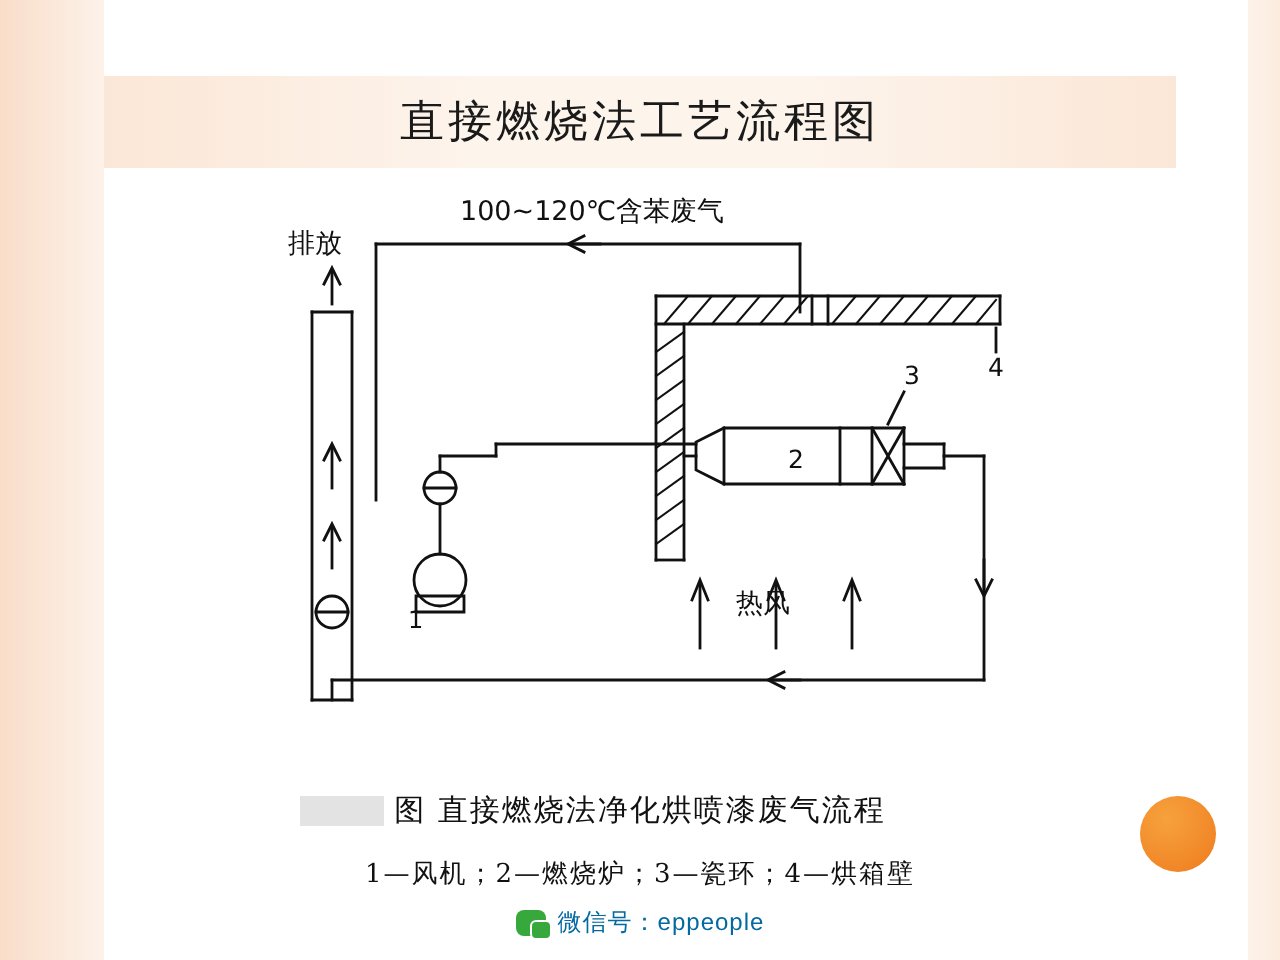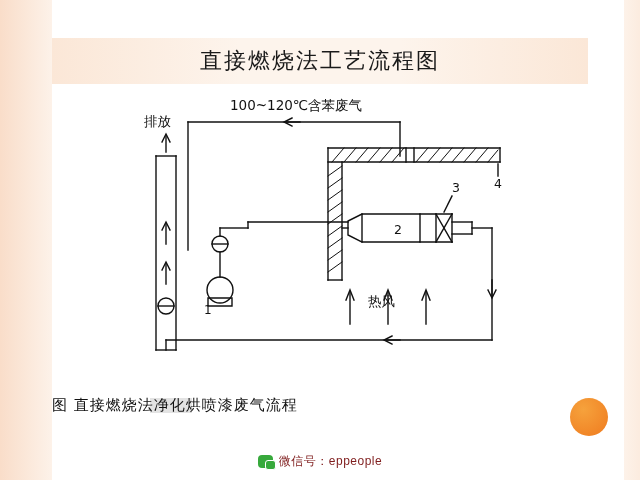--- a/index.html
+++ b/index.html
@@ -35,21 +35,21 @@
     display:flex;align-items:center;justify-content:center;
     font-family:"DejaVu Serif","Liberation Serif",serif;
     font-size:22px;color:#1a1a1a;letter-spacing:2px;font-weight:400;
   }
 
   
   #diagram{position:absolute;left:100px;top:84px;width:440px;height:300px;}
   #diagram svg{display:block;}
 
   .cap-line{
-    position:absolute;left:52px;width:536px;text-align:left;
+    position:absolute;left:52px;width:536px;text-align:center;
     font-family:"DejaVu Serif","Liberation Serif",serif;color:#111;
   }
   .cap1{top:396px;font-size:15px;letter-spacing:1px;}
   .cap2{top:428px;font-size:13px;letter-spacing:1px;}
 
   
   .cap-swatch{
     position:absolute;left:150px;top:398px;width:42px;height:15px;background:#e3e3e3;
   }
 
@@ -72,21 +72,21 @@
     position:absolute;left:0;bottom:8px;width:640px;height:22px;
     display:flex;align-items:center;justify-content:center;
   }
   .wechat-icon{
     width:15px;height:13px;border-radius:4px;background:#37a93c;position:relative;margin-right:6px;
   }
   .wechat-icon:after{
     content:"";position:absolute;right:-3px;bottom:-2px;width:9px;height:8px;
     border-radius:3px;background:#37a93c;border:1px solid #ffffff;
   }
-  .footer-text{font-size:12px;color:#7f1d1d;letter-spacing:.5px;}
+  .footer-text{font-size:12px;color:#0369a1;letter-spacing:.5px;}
 
   text{font-family:"DejaVu Sans","Liberation Sans",sans-serif;}
 </style>
 </head>
 <body>
 
 <div id="slide">
 
   <div class="white-page"></div>
   <div class="band left"></div>
@@ -224,20 +224,21 @@
         <text x="104" y="230" font-size="12">1</text>
         <text x="294" y="150" font-size="12.5">2</text>
         <text x="352" y="108" font-size="12.5">3</text>
         <text x="394" y="104" font-size="12.5">4</text>
       </g>
     </svg>
   </div>
 
   <div class="cap-swatch"></div>
   <div class="cap-line cap1">图  直接燃烧法净化烘喷漆废气流程</div>
+  <div class="cap-line cap2">1—风机；2—燃烧炉；3—瓷环；4—烘箱壁</div>
 
   <div class="side-vert">今日水泥环保资讯</div>
   <div class="orange-dot"></div>
 
   <div class="footer">
     <span class="wechat-icon"></span>
     <span class="footer-text">微信号：eppeople</span>
   </div>
 
 </div>

